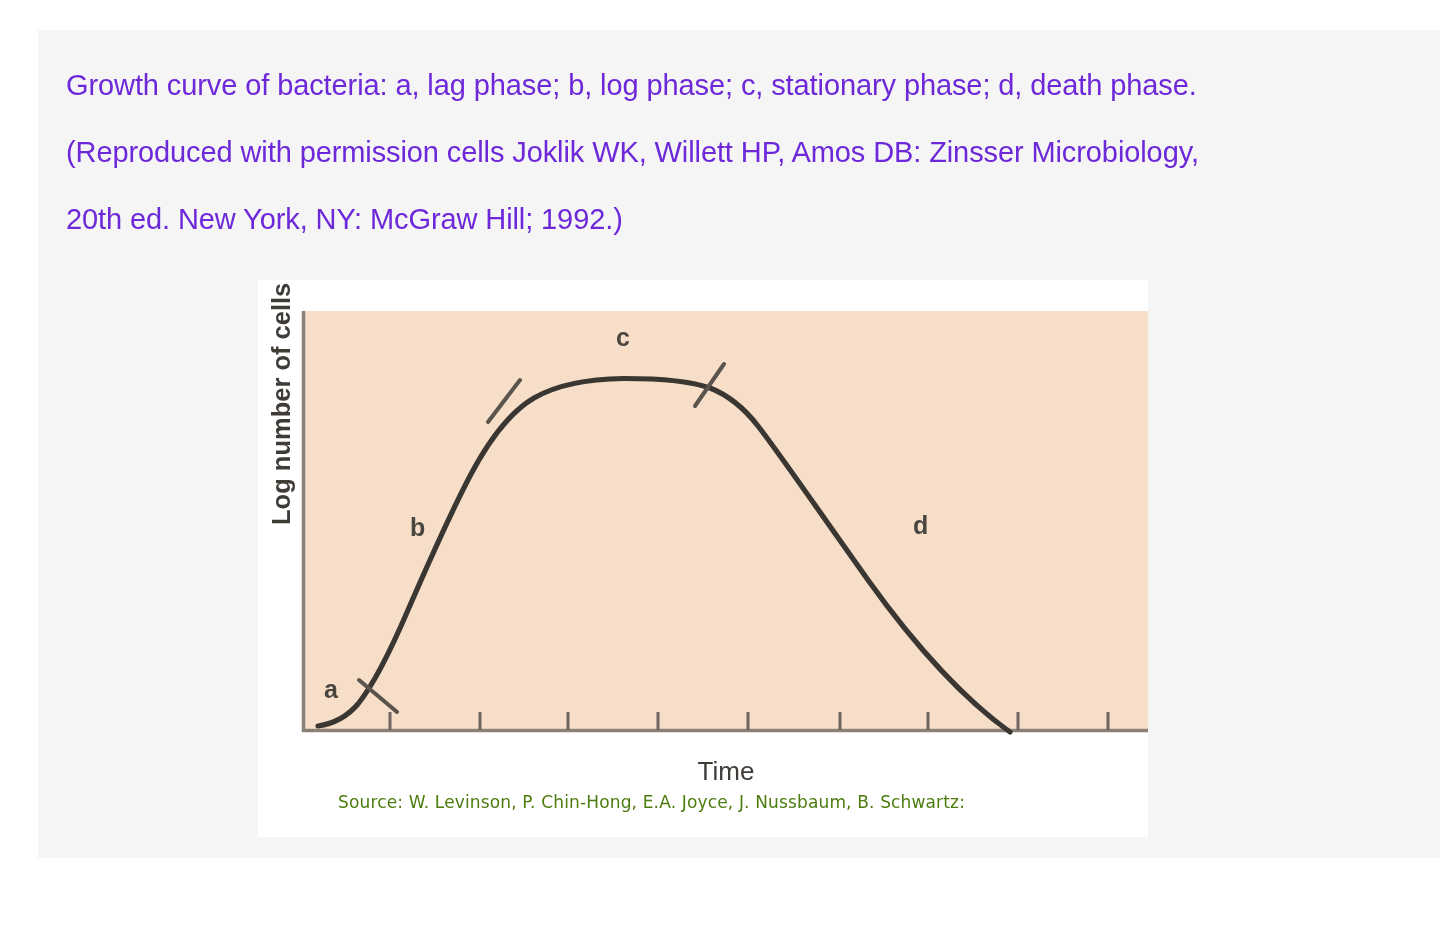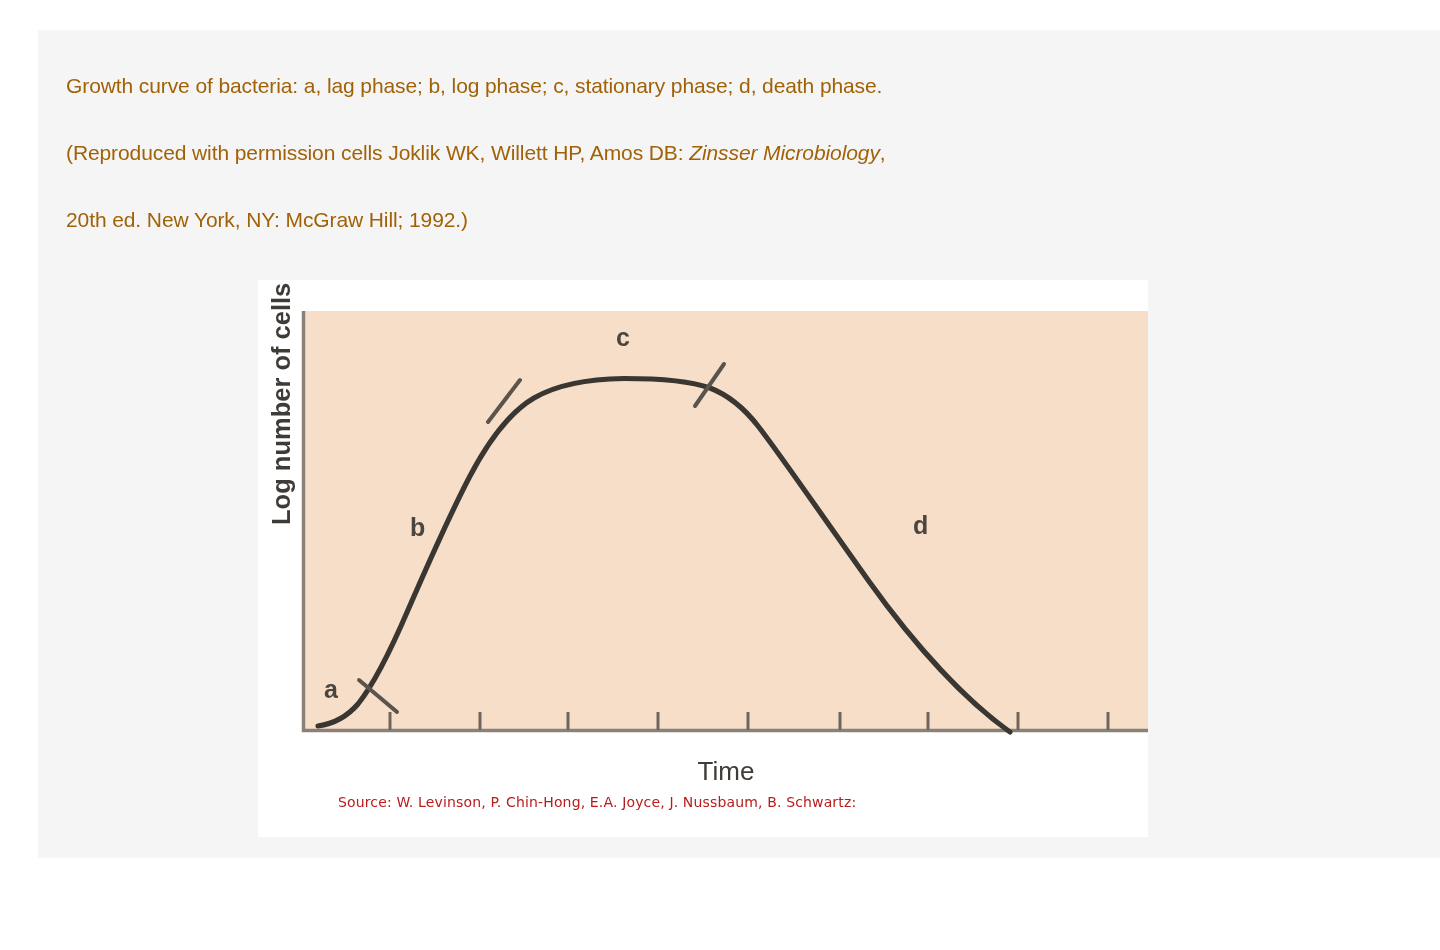--- a/index.html
+++ b/index.html
@@ -33,29 +33,28 @@
   
   #caption-block {
     position: absolute;
     left: 28px;
     top: 22px;
     width: 1320px;
   }
 
   .caption-line {
     font-family: "Liberation Sans", sans-serif;
-    font-size: 21px;
+    font-size: 29px;
     line-height: 67px;
-    color: #a16207;
+    color: #6d28d9;
     letter-spacing: -0.1px;
     white-space: nowrap;
   }
 
   .caption-italic {
-    font-style: italic;
     margin-top: 48px;
   }
 
   
   #figure-container {
     position: absolute;
     left: 220px;
     top: 250px;
     width: 890px;
     height: 557px;
@@ -77,23 +76,23 @@
   
   #source-block {
     position: absolute;
     left: 80px;
     top: 512px;
     width: 790px;
   }
 
   .source-line {
     font-family: "DejaVu Sans", sans-serif;
-    font-size: 14px;
+    font-size: 17px;
     line-height: 20.5px;
-    color: #b91c1c;
+    color: #4d7c0f;
     white-space: nowrap;
     letter-spacing: 0.15px;
   }
 </style>
 </head>
 <body>
 
 <div id="page">
 
   <div id="content-card">

